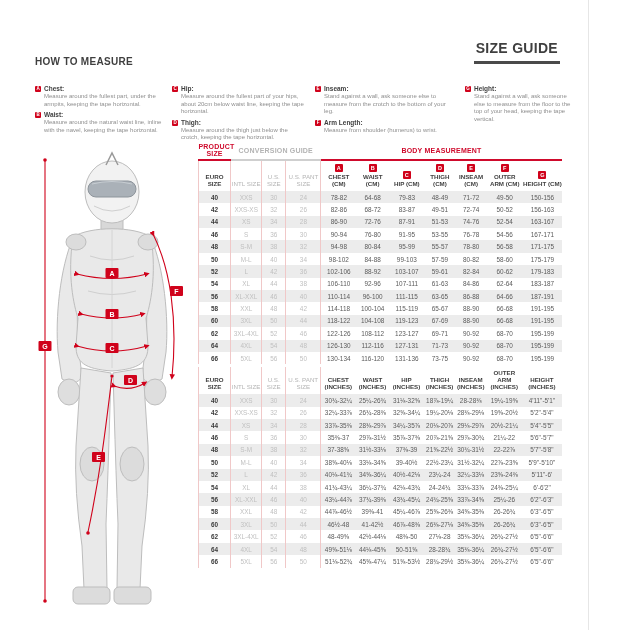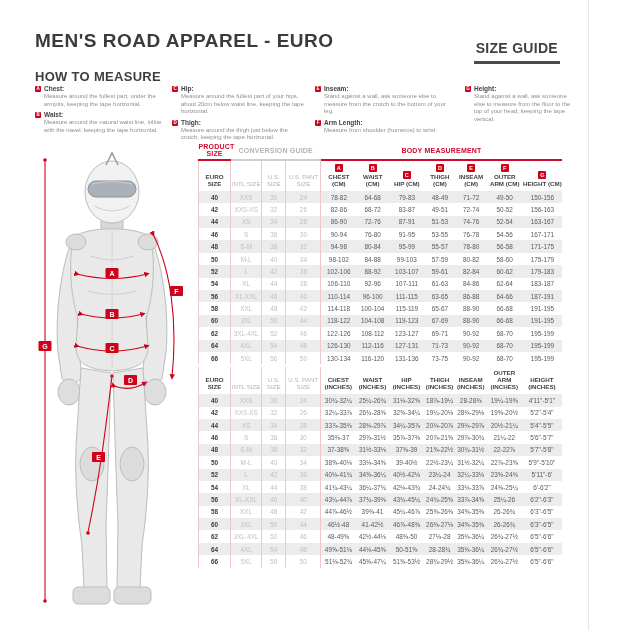--- a/index.html
+++ b/index.html
@@ -3,21 +3,21 @@
 <meta charset="utf-8">
 <style>
   html,body{margin:0;padding:0;background:#fff;}
   body{width:630px;height:630px;position:relative;font-family:"Liberation Sans",sans-serif;overflow:hidden;}
   .page{position:absolute;inset:0;background:#fff;}
 
   .page-title{position:absolute;left:35px;top:30px;font-size:19px;font-weight:bold;
     letter-spacing:.5px;color:#3b3b3b;margin:0;}
   .size-guide-tab{position:absolute;right:70px;top:40px;font-size:14px;font-weight:bold;
     color:#3f3f3f;letter-spacing:.3px;border-bottom:3px solid #4a4a4a;padding:0 2px 5px;cursor:pointer;}
-  .htm-title{position:absolute;left:35px;top:69px;font-size:13px;font-weight:bold;color:#3f3f3f;letter-spacing:.3px;}
+  .htm-title{position:absolute;left:35px;top:56px;font-size:10px;font-weight:bold;color:#3f3f3f;letter-spacing:.3px;}
 
   .htm-grid{position:absolute;left:35px;top:85px;width:548px;display:grid;
     grid-template-columns:137px 143px 150px 118px;}
   .htm-item{margin-bottom:3px;padding-right:10px;}
   .htm-head{display:flex;align-items:flex-start;}
   .lbadge{flex:0 0 auto;width:6px;height:6px;background:#d0021b;color:#fff;font-size:4.5px;
     line-height:6px;text-align:center;font-weight:bold;border-radius:1px;margin:1px 3px 0 0;}
   .htm-name{font-size:6.5px;font-weight:bold;color:#3f3f3f;line-height:8px;}
   .htm-text{margin:0 0 0 9px;font-size:6px;color:#8f8f8f;line-height:7.5px;}
 
@@ -43,21 +43,20 @@
   tr.shade td.cell{background:#ececec;}
   .b-pink{border-right:1px solid #f0c8c8;}
   .b-pinkl{border-left:1px solid #f0c8c8;}
   .right-rule{position:absolute;left:588px;top:0;width:1px;height:630px;background:#e6e6e6;}
 </style>
 </head>
 <body>
 
 <div class="page">
 
-  <h1 class="page-title">MEN'S ROAD APPAREL - EURO</h1>
   <div class="size-guide-tab">SIZE GUIDE</div>
   <div class="htm-title">HOW TO MEASURE</div>
 
   <div class="htm-grid">
     <div>
       <div class="htm-item">
         <div class="htm-head">
             <span class="lbadge">A</span>
             <span class="htm-name">Chest:</span>
           </div>

